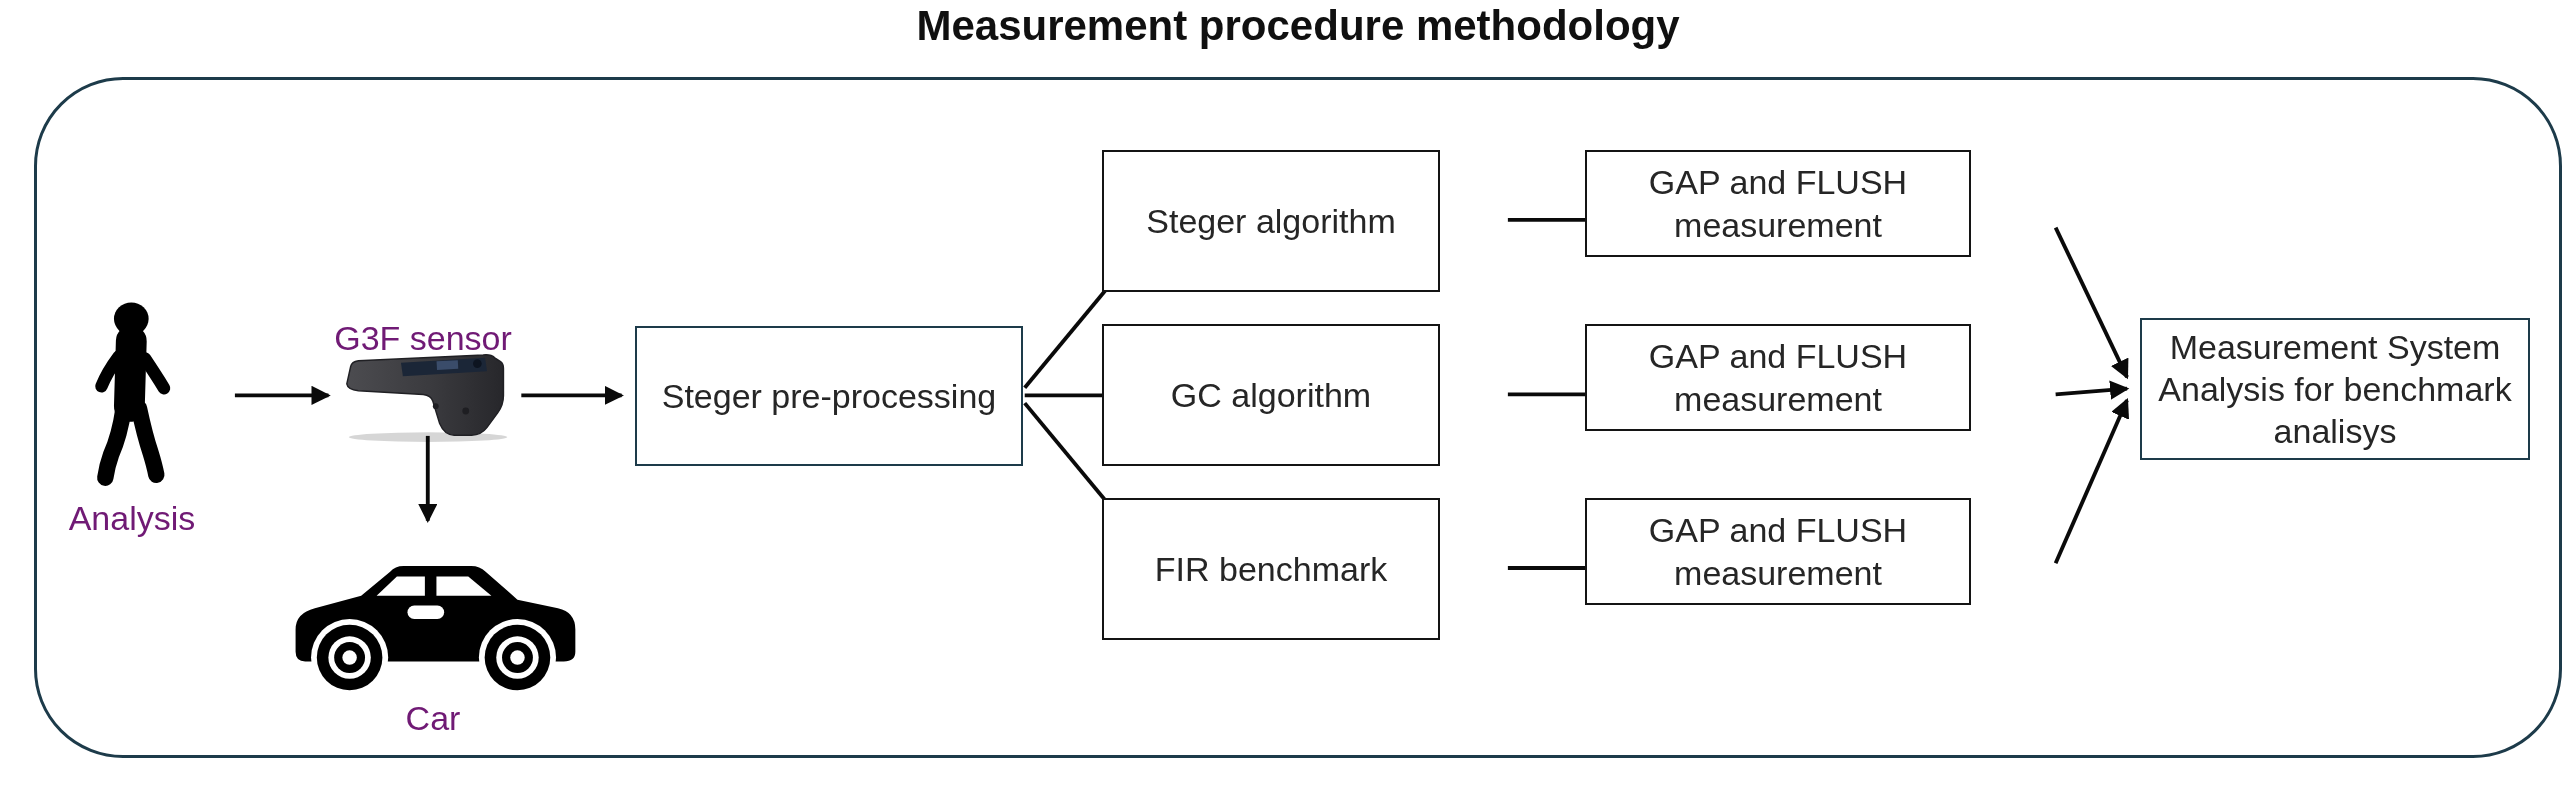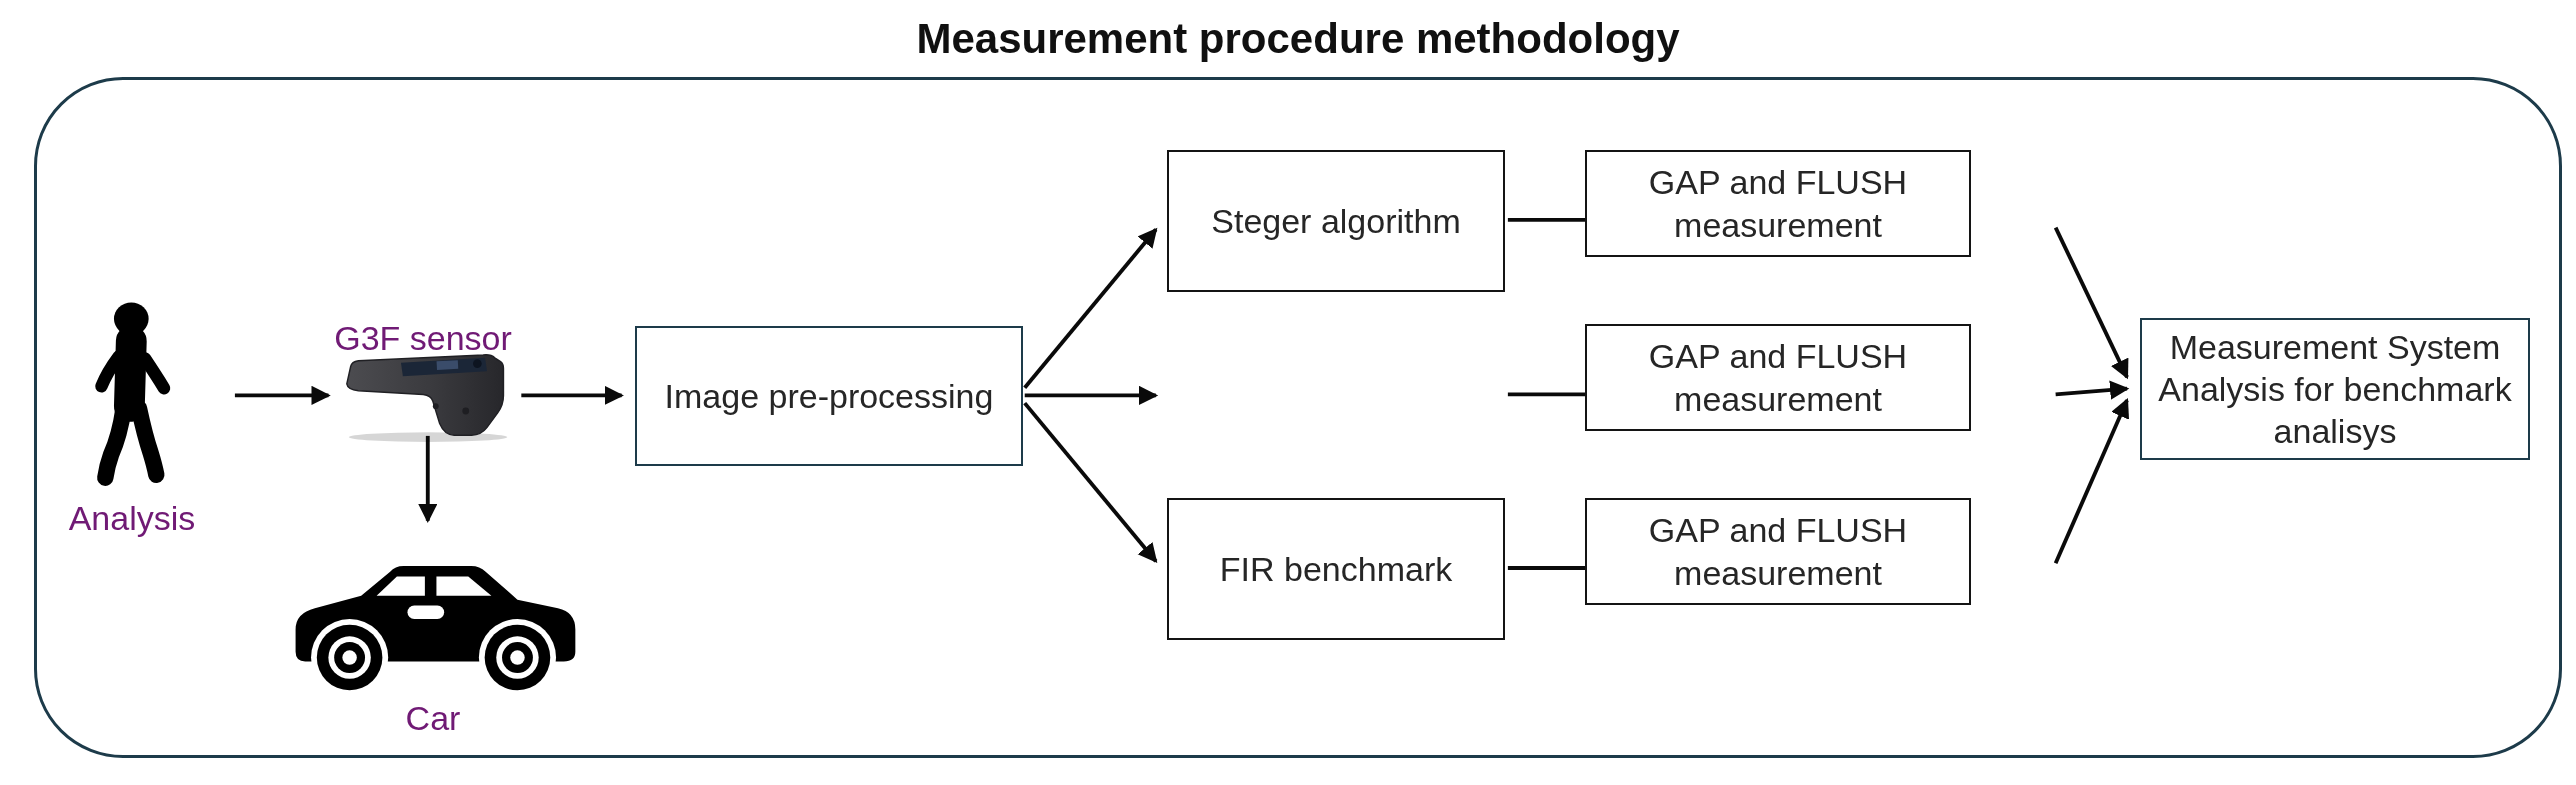--- a/index.html
+++ b/index.html
@@ -8,21 +8,21 @@
     --plain-box-border:#141414;
     --arrow:#0a0a0a;
     --text:#232323;
   }
   *{margin:0;padding:0;box-sizing:border-box;}
   html,body{background:#ffffff;}
   body{font-family:"Liberation Sans","DejaVu Sans",sans-serif;color:var(--text);}
   .stage{position:relative;width:2576px;height:785px;background:#ffffff;overflow:hidden;}
 
   .title{
-    position:absolute;left:34px;top:15px;width:2528px;
+    position:absolute;left:34px;top:2px;width:2528px;
     text-align:center;font-size:42px;font-weight:bold;color:#101010;
     letter-spacing:0px;
   }
 
   .frame{
     position:absolute;left:34px;top:77px;width:2528px;height:681px;
     border:3.9px solid var(--frame-border);border-radius:89px;background:transparent;
   }
 
   svg.connectors{position:absolute;left:0;top:0;width:2576px;height:785px;}
@@ -30,21 +30,21 @@
 
   .box{
     position:absolute;display:flex;align-items:center;justify-content:center;
     text-align:center;background:#ffffff;font-size:34px;line-height:1.24;color:#262626;
   }
   .box.plain{border:2.9px solid var(--plain-box-border);}
   .box.accent{border:2.9px solid var(--accent-box-border);}
   .box .bx-label{display:block;padding:0 15.4px;}
 
   .preproc{left:635px;top:326px;width:388px;height:140px;}
-  .alg{left:1167px;width:338px;height:142px;}
+  .alg{left:1102px;width:338px;height:142px;}
   .meas{left:1585px;width:386px;height:107px;}
   .row0{top:150px;}
   .row1{top:324px;}
   .row2{top:498px;}
   .final{left:2140px;top:318px;width:390px;height:142px;}
   .final .bx-label{padding:0 9.6px;}
 
   .icon{position:absolute;}
   .person{left:81px;top:289px;width:116px;height:207px;}
   .sensor{left:341px;top:351px;width:176px;height:91px;}
@@ -127,25 +127,28 @@
     <circle cx="72" cy="126" r="7.5" fill="#fff"></circle>
     <circle cx="246" cy="126" r="40" fill="#fff"></circle>
     <circle cx="246" cy="126" r="34" fill="#000"></circle>
     <circle cx="246" cy="126" r="22" fill="#fff"></circle>
     <circle cx="246" cy="126" r="16" fill="#000"></circle>
     <circle cx="246" cy="126" r="7.5" fill="#fff"></circle>
   </svg>
   <div class="label car-label">Car</div>
 
   <div class="box accent preproc">
-    <span class="bx-label">Image pre-processing</span>
+    <span class="bx-label">Steger pre-processing</span>
   </div>
 
   <div class="box plain alg row0">
     <span class="bx-label">Steger algorithm</span>
+  </div>
+  <div class="box plain alg row1">
+    <span class="bx-label">GC algorithm</span>
   </div>
   <div class="box plain alg row2">
     <span class="bx-label">FIR benchmark</span>
   </div>
 
   <div class="box plain meas row0">
     <span class="bx-label">GAP and FLUSH measurement</span>
   </div>
   <div class="box plain meas row1">
     <span class="bx-label">GAP and FLUSH measurement</span>

